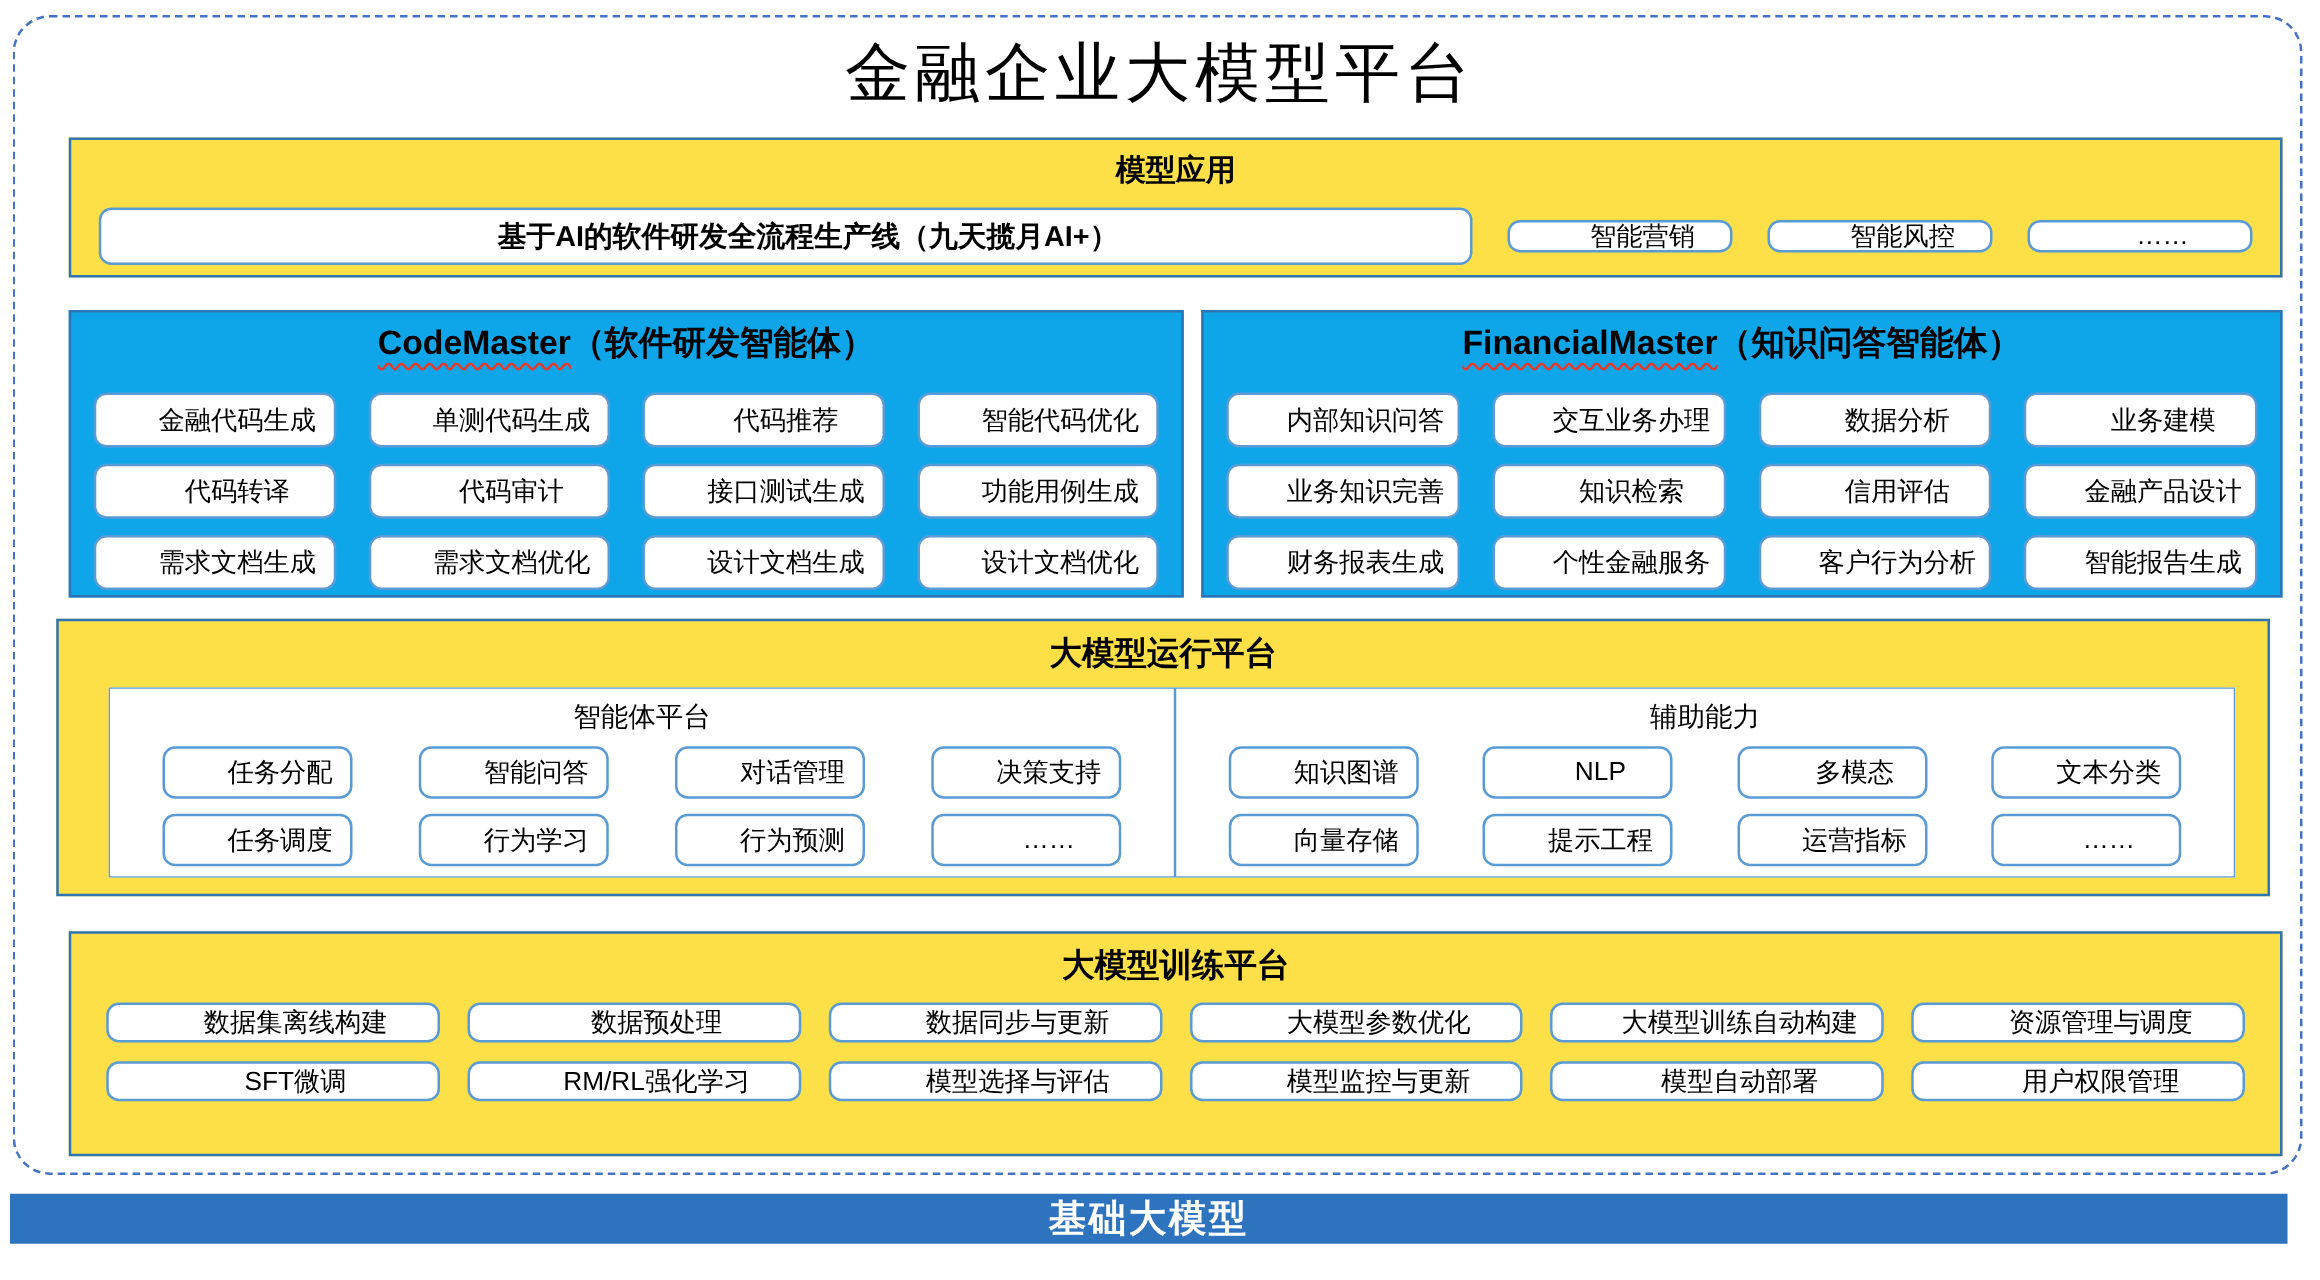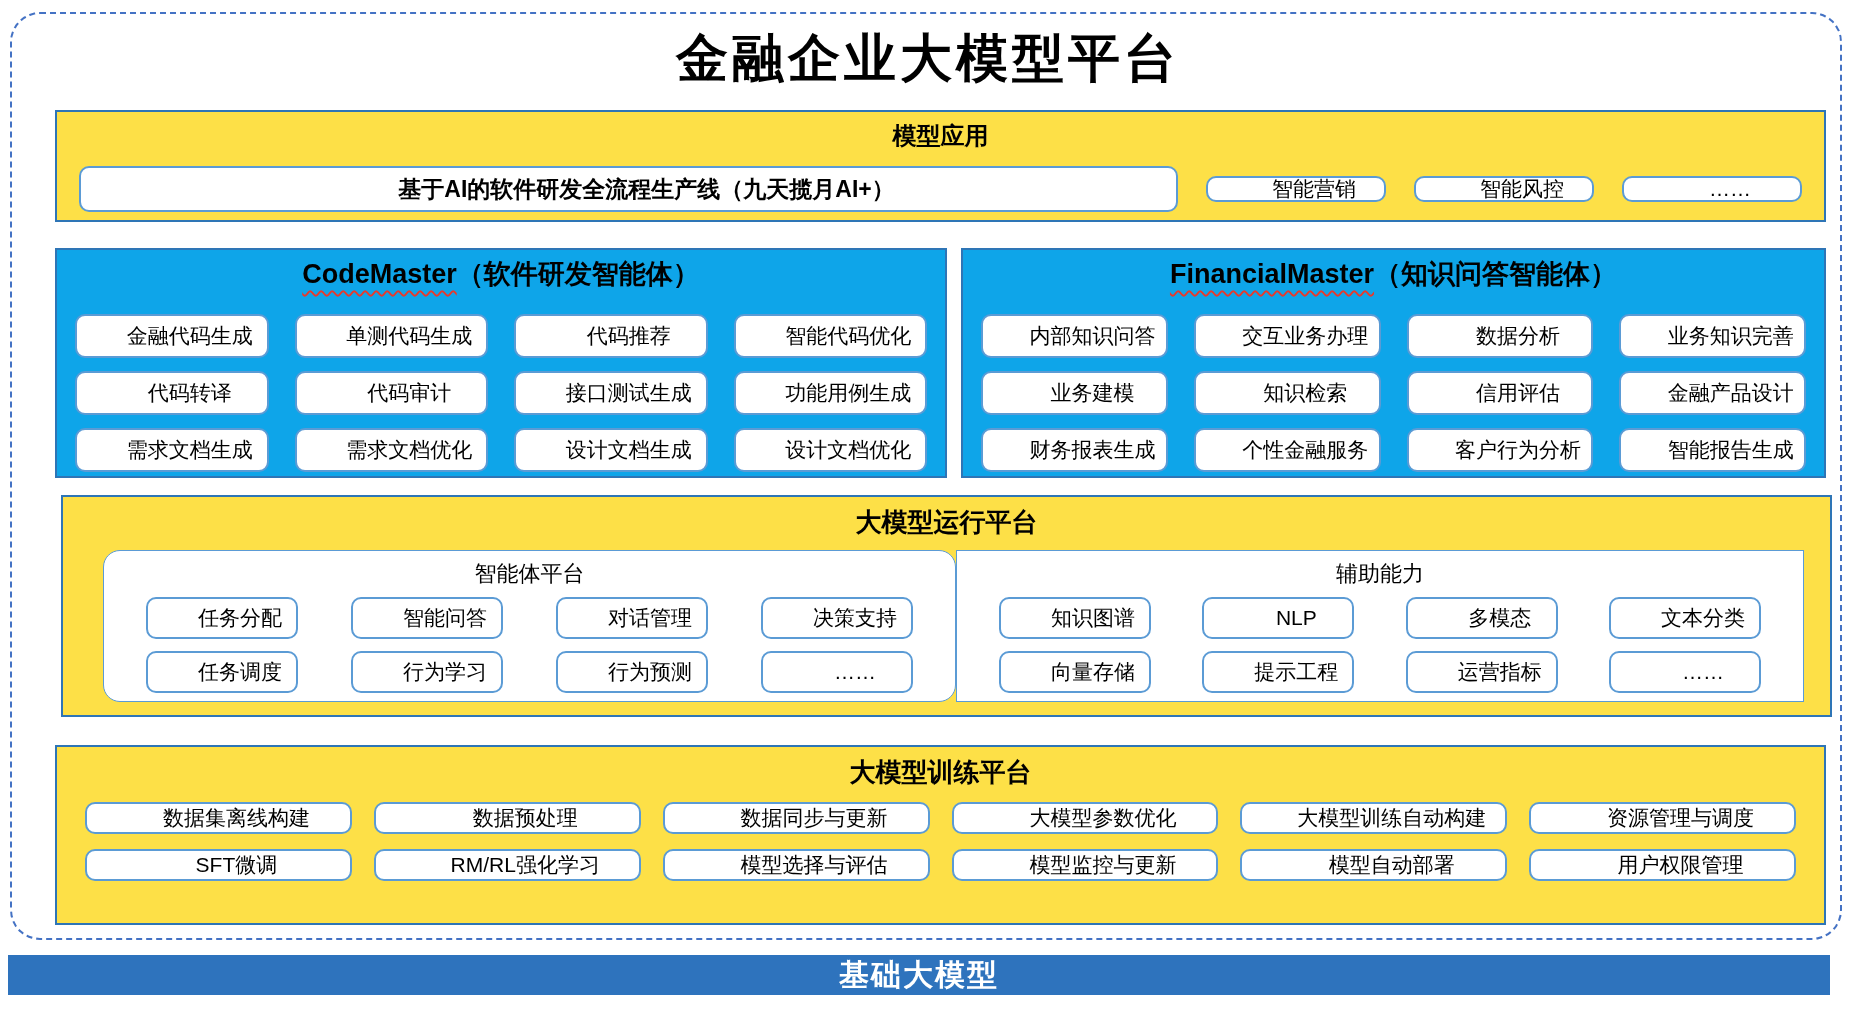--- a/index.html
+++ b/index.html
@@ -19,21 +19,21 @@
   }
   #canvas{position:relative;width:1856px;height:1024px;}
 
   .outer-frame{
     position:absolute;left:10px;top:12px;width:1832px;height:928px;
     border:2px dashed var(--dashed-border);border-radius:30px;
   }
 
   .page-title{
     position:absolute;left:0;top:24px;width:100%;text-align:center;
-    font-family:"DejaVu Serif",serif;font-weight:bold;font-size:52px;
+    font-family:"DejaVu Serif",serif;font-weight:normal;font-size:52px;
     letter-spacing:4px;
   }
 
   .section{
     position:absolute;border:2px solid var(--section-border);background:#fde047;
   }
   .sec-header{
     text-align:center;font-weight:bold;font-size:24px;margin-top:8px;
   }
   .sec-header-lg{font-size:26px;}
@@ -64,29 +64,29 @@
     text-decoration-color:var(--squiggle);text-decoration-thickness:2px;
     text-underline-offset:7px;
   }
   .grid-4{
     display:grid;grid-template-columns:repeat(4,1fr);
     column-gap:26px;row-gap:13px;padding:0 18px;margin-top:22px;
   }
   .grid-4 .pill{height:44px;}
 
   
-  .sec-runtime{left:61px;top:495px;width:1771px;height:222px;}
+  .sec-runtime{left:45px;top:495px;width:1771px;height:222px;}
   .runtime-inner{
     display:flex;justify-content:space-between;
     padding:0 26px 0 40px;margin-top:10px;
   }
   .sub-box{
     border:1.5px solid var(--pill-border);background:#fff;height:152px;
   }
-  .sub-box.agent-platform{width:855px;border-radius:17px;}
+  .sub-box.agent-platform{width:855px;}
   .sub-box.aux-ability{width:850px;}
   .sub-header{text-align:center;font-size:22px;margin-top:8px;}
   .grid-sub{
     display:grid;grid-template-columns:repeat(4,152px);
     justify-content:space-between;row-gap:12px;
     padding:0 42px;margin-top:8px;
   }
   .grid-sub .pill{height:42px;}
 
   
@@ -152,22 +152,22 @@
 
     <div class="agent-box fin">
       <div class="agent-header">
         <span class="squiggle">FinancialMaster</span><span>（知识问答智能体）</span>
       </div>
       <div class="grid-4">
 
       <div class="pill">内部知识问答</div>
           <div class="pill">交互业务办理</div>
           <div class="pill">数据分析</div>
+          <div class="pill">业务建模</div>
           <div class="pill">业务知识完善</div>
-          <div class="pill">业务建模</div>
           <div class="pill">知识检索</div>
           <div class="pill">信用评估</div>
           <div class="pill">金融产品设计</div>
           <div class="pill">财务报表生成</div>
           <div class="pill">个性金融服务</div>
           <div class="pill">客户行为分析</div>
           <div class="pill">智能报告生成</div>
         </div>
     </div>
 

